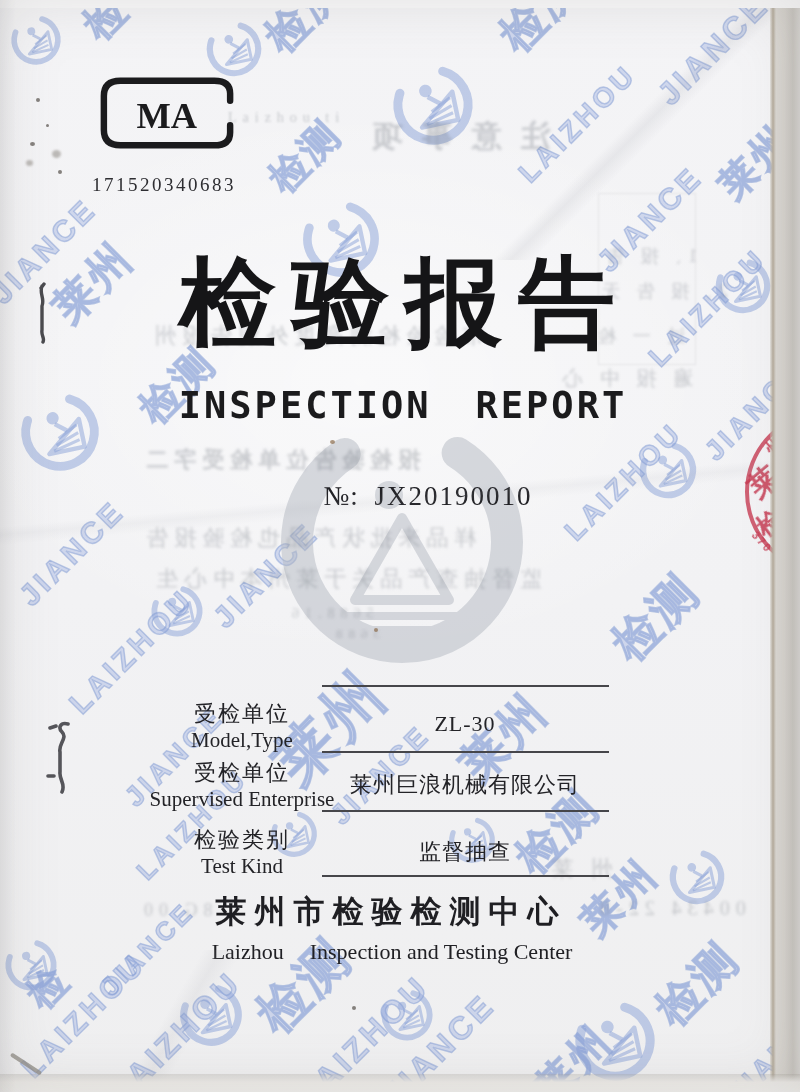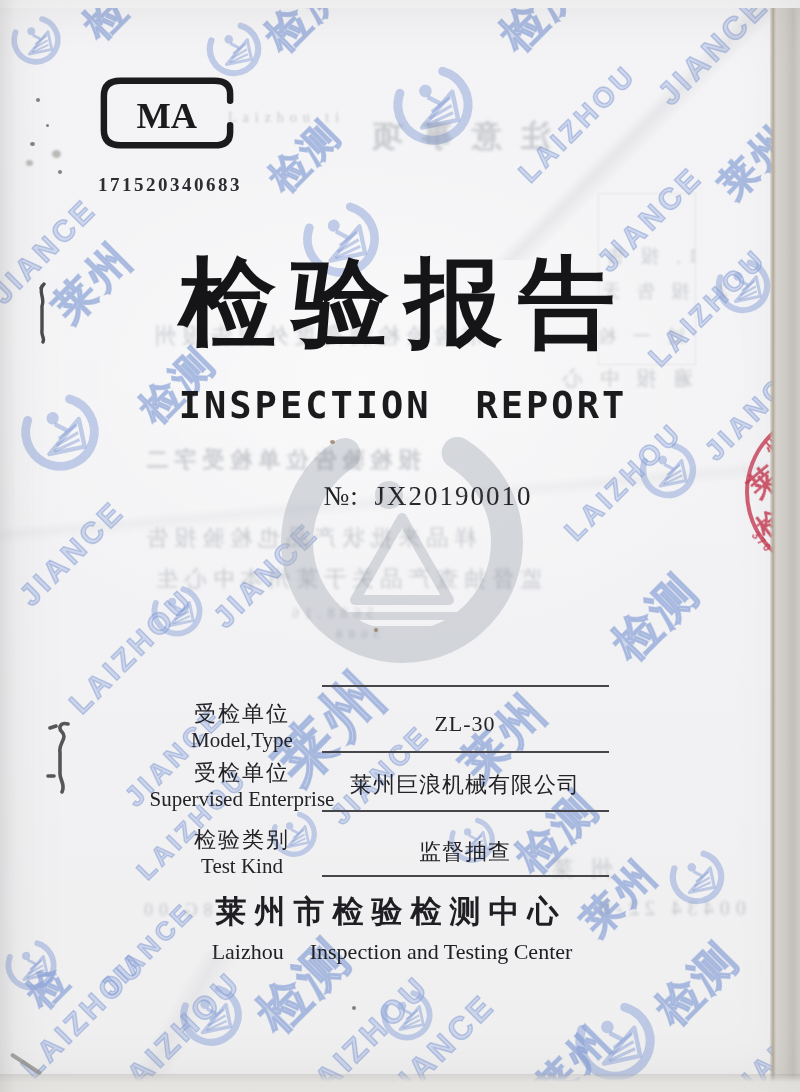--- a/index.html
+++ b/index.html
@@ -27,22 +27,22 @@
     position:absolute;transform:scaleX(-1);color:rgba(106,112,122,.32);
     filter:blur(1.6px);font-family:"Liberation Serif","DejaVu Serif",serif;
     white-space:nowrap;letter-spacing:6px;line-height:1.2;
   }
   .bleed.noflip{transform:none;filter:blur(1px);}
   .bleed-box{position:absolute;left:598px;top:193px;width:96px;height:170px;
     border:1px solid rgba(140,145,155,.16);filter:blur(1px);}
   
   #content{position:absolute;inset:0;z-index:3;}
   #cma-svg{position:absolute;left:98px;top:74px;width:138px;height:78px;}
-  #cma-number{position:absolute;left:92px;top:174px;width:150px;text-align:right;
-    font-size:19px;letter-spacing:2.5px;color:#2e2e32;font-weight:bold;}
+  #cma-number{position:absolute;left:92px;top:174px;width:150px;text-align:left;
+    font-size:19px;letter-spacing:2.5px;color:#2e2e32;}
   #title-cn{position:absolute;left:0;top:250px;width:810px;text-align:center;
     font-family:"Liberation Sans","DejaVu Sans",sans-serif;font-weight:900;
     font-size:97px;letter-spacing:16px;line-height:1.1;color:#151517;}
   #title-en{position:absolute;left:0;top:384px;width:806px;text-align:center;
     font-family:"DejaVu Sans Mono","Liberation Mono",monospace;font-weight:700;
     font-size:37px;letter-spacing:3px;color:#1b1b1d;}
   #title-en .gap{display:inline-block;width:44px;}
   #report-no{position:absolute;left:0;top:481px;width:800px;text-align:center;
     transform:translateX(28px);font-size:27px;letter-spacing:1px;color:#222226;}
   #report-no .num{letter-spacing:2px;}

